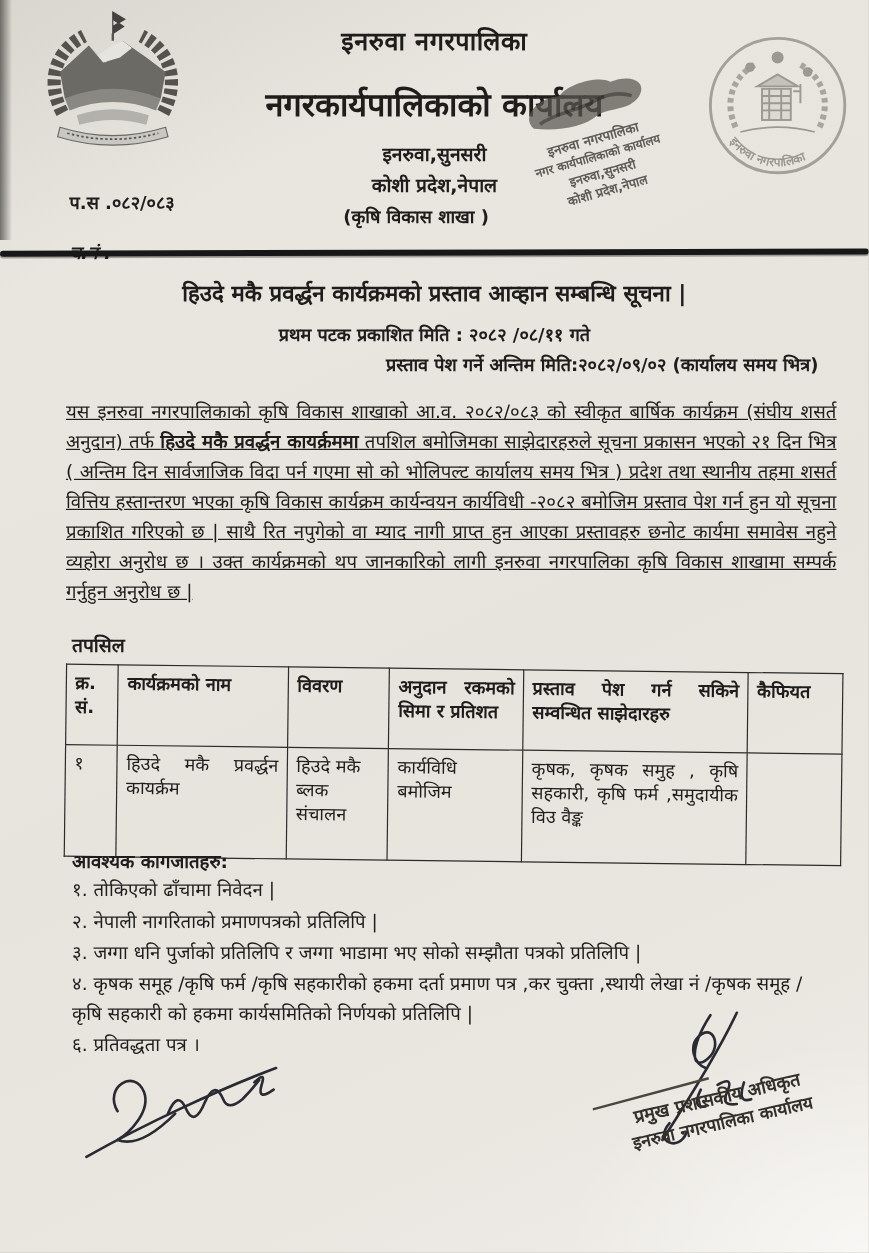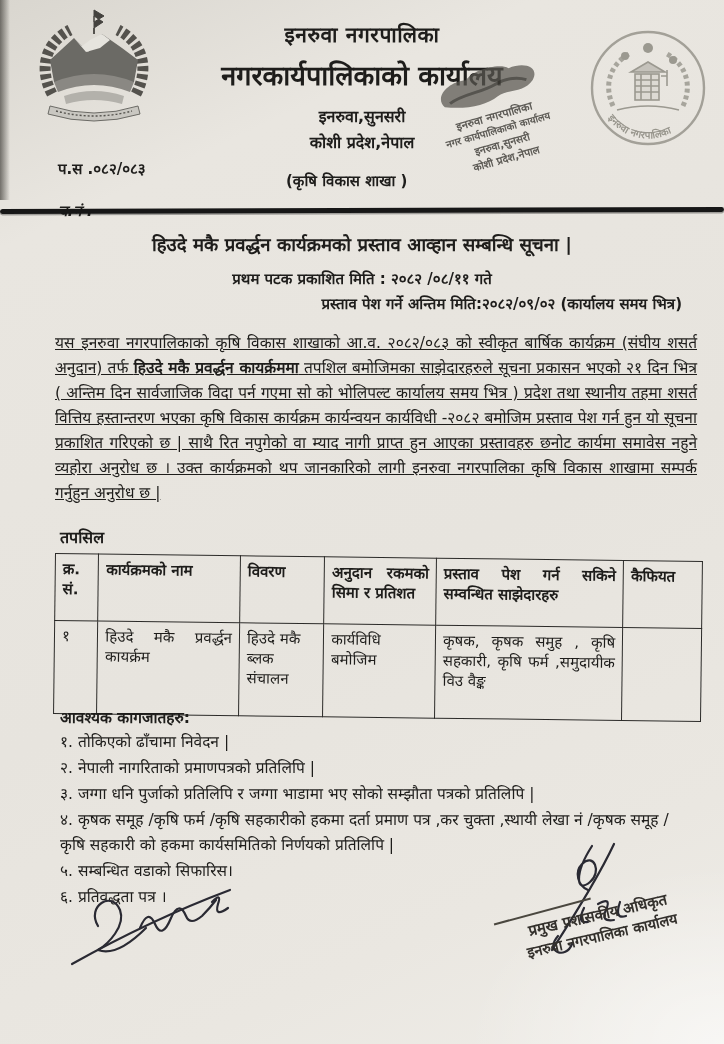--- a/index.html
+++ b/index.html
@@ -10,21 +10,21 @@
   .b{font-weight:700;}
   .center{text-align:center;}
   
   #edge-shadow-left{left:0;top:0;width:10px;height:200px;
      background:linear-gradient(to right,rgba(52,50,45,.65),rgba(52,50,45,0));}
   #fold-bottom-right{right:0;bottom:0;width:260px;height:180px;
      background:radial-gradient(ellipse at 100% 100%,rgba(255,255,255,.55),rgba(255,255,255,0) 70%);}
   
   #letterhead{left:162px;top:20px;width:400px;}
   #lh-municipality{font-size:21px;letter-spacing:.5px;}
-  #lh-office{font-size:27px;margin-top:8px;}
+  #lh-office{font-size:27px;margin-top:20px;}
   #lh-addr1{font-size:16px;margin-top:12px;}
   #lh-addr2{font-size:16px;margin-top:4px;}
   #refline{left:58px;top:158px;font-size:15px;}
   #chline{left:58px;top:200px;font-size:15px;font-style:italic;}
   #branchline{left:286px;top:170px;font-size:15px;}
   
   #stamp-center{left:404px;top:64px;width:180px;transform:rotate(-16deg);
      color:#45433e;opacity:.85;text-align:center;}
   #stamp-center .s1{font-size:11px;font-weight:700;}
   #stamp-center .s2{font-size:10px;font-weight:700;}
@@ -165,21 +165,20 @@
       </tr>
     </tbody>
   </table>
 
   <div id="docs-heading" class="abs b">आवश्यक कागजातहरु:</div>
   <div id="docs-list" class="abs">
     <div class="doc-item">१. तोकिएको  ढाँचामा निवेदन |</div>
     <div class="doc-item">२. नेपाली नागरिताको प्रमाणपत्रको प्रतिलिपि |</div>
     <div class="doc-item">३. जग्गा धनि पुर्जाको प्रतिलिपि र जग्गा भाडामा भए सोको सम्झौता पत्रको प्रतिलिपि |</div>
     <div class="doc-item">४. कृषक समूह /कृषि फर्म /कृषि सहकारीको हकमा दर्ता प्रमाण पत्र ,कर चुक्ता ,स्थायी लेखा नं /कृषक समूह /कृषि सहकारी को हकमा कार्यसमितिको निर्णयको प्रतिलिपि |</div>
-    <div class="doc-item">५. सम्बन्धित वडाको सिफारिस।</div>
     <div class="doc-item">६. प्रतिवद्धता पत्र ।</div>
   </div>
 
   <div id="sig-left" class="abs">
     <svg width="190" height="100" viewBox="0 0 190 100">
       <path class="ink" d="M36 54 c-12 -20 14 -36 22 -16 c6 16 -12 34 -22 40 c16 6 34 -8 48 -22"></path>
       <path class="ink" d="M78 56 q8 -20 15 -4 t16 -6 q8 -18 15 -2 q4 10 16 0 q8 -8 14 -16"></path>
       <path class="ink" d="M10 92 C60 64 120 36 168 18"></path>
       <path class="ink" d="M150 30 q10 -10 6 2 q-4 14 10 4"></path>
     </svg>

